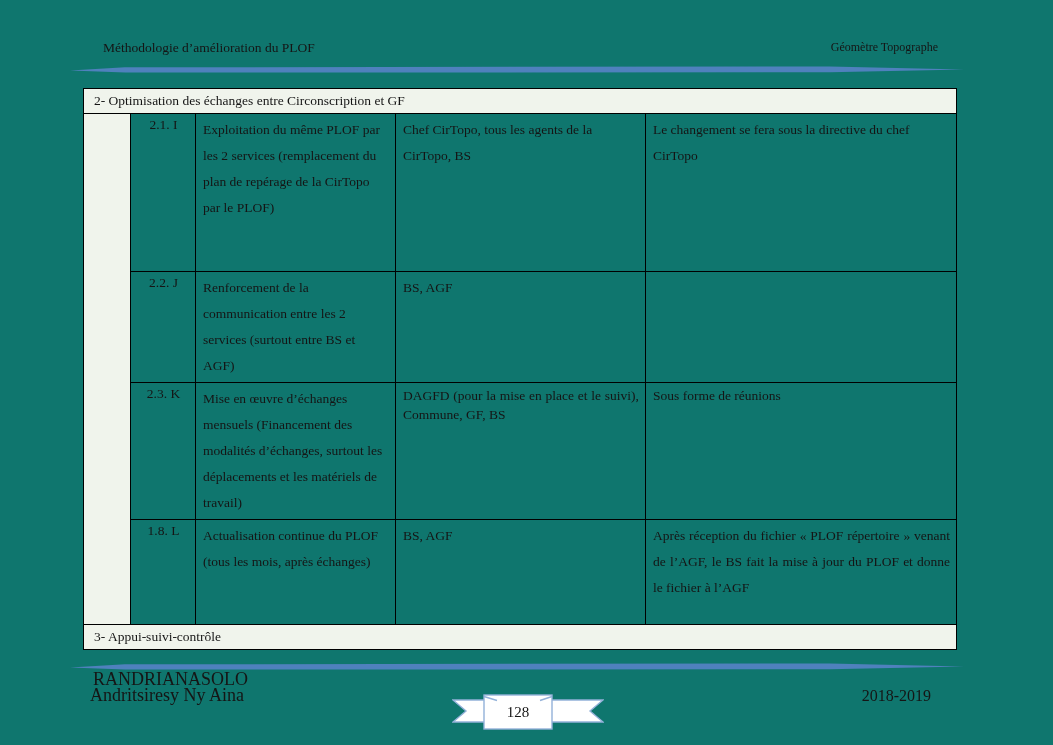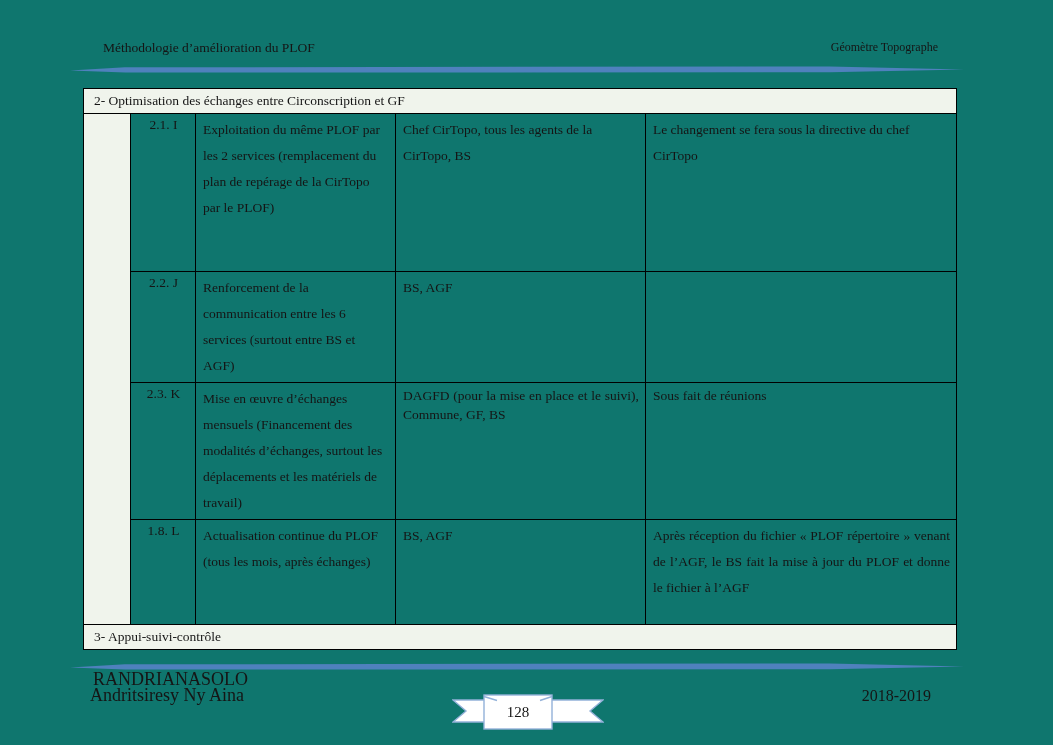--- a/index.html
+++ b/index.html
@@ -76,30 +76,30 @@
       <tr class="r1">
         <td class="gutter" rowspan="4"></td>
         <td class="cid">2.1. I</td>
         <td class="lh-wide">Exploitation du même PLOF par les 2 services (remplacement du plan de repérage de la CirTopo par le PLOF)</td>
         <td class="lh-wide">Chef CirTopo, tous les agents de la CirTopo, BS</td>
         <td class="lh-wide">Le changement se fera sous la directive du chef CirTopo</td>
       </tr>
 
       <tr class="r2">
         <td class="cid">2.2. J</td>
-        <td class="lh-wide">Renforcement de la communication entre les 6 services (surtout entre BS et AGF)</td>
+        <td class="lh-wide">Renforcement de la communication entre les 2 services (surtout entre BS et AGF)</td>
         <td class="lh-wide">BS, AGF</td>
         <td class="lh-wide"></td>
       </tr>
 
       <tr class="r3">
         <td class="cid">2.3. K</td>
         <td class="lh-wide">Mise en œuvre d’échanges mensuels (Financement des modalités d’échanges, surtout les déplacements et les matériels de travail)</td>
         <td class="lh-single just">DAGFD (pour la mise en place et le suivi), Commune, GF, BS</td>
-        <td class="lh-single">Sous fait de réunions</td>
+        <td class="lh-single">Sous forme de réunions</td>
       </tr>
 
       <tr class="r4">
         <td class="cid">1.8. L</td>
         <td class="lh-wide">Actualisation continue du PLOF (tous les mois, après échanges)</td>
         <td class="lh-wide">BS, AGF</td>
         <td class="lh-wide just">Après réception du fichier « PLOF répertoire » venant de l’AGF, le BS fait la mise à jour du PLOF et donne le fichier à l’AGF</td>
       </tr>
 
       <tr class="sec">

